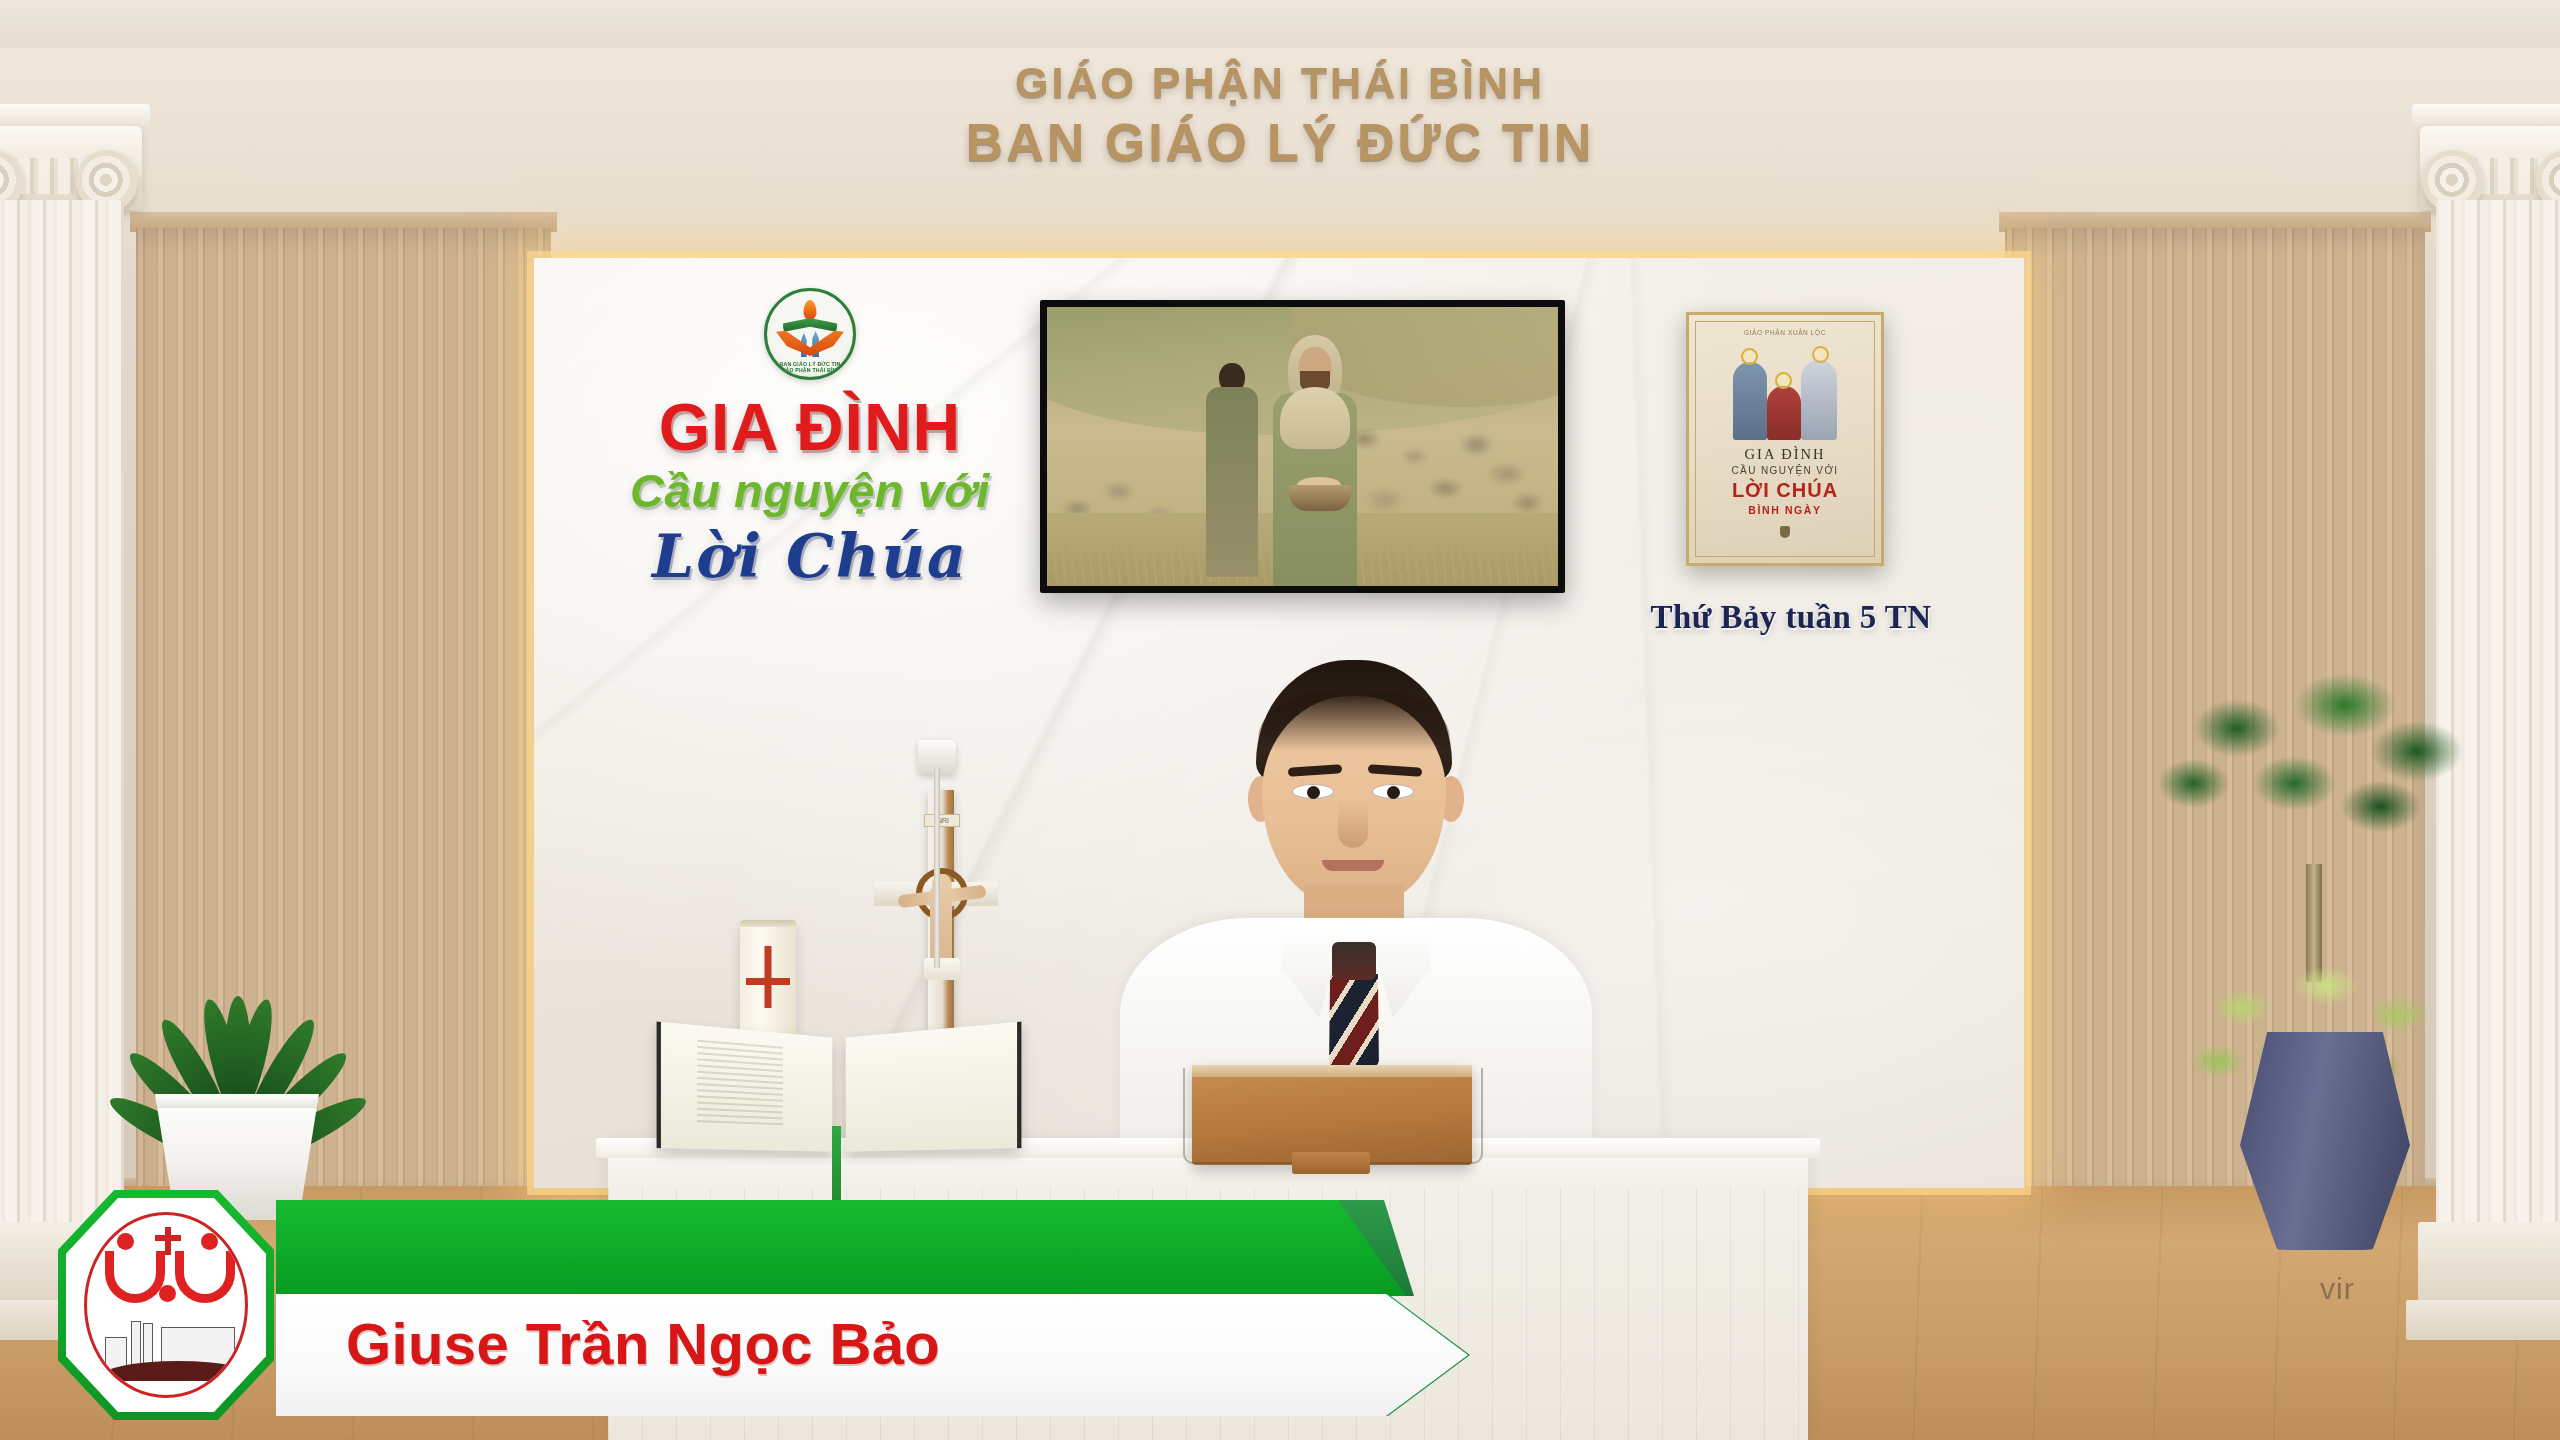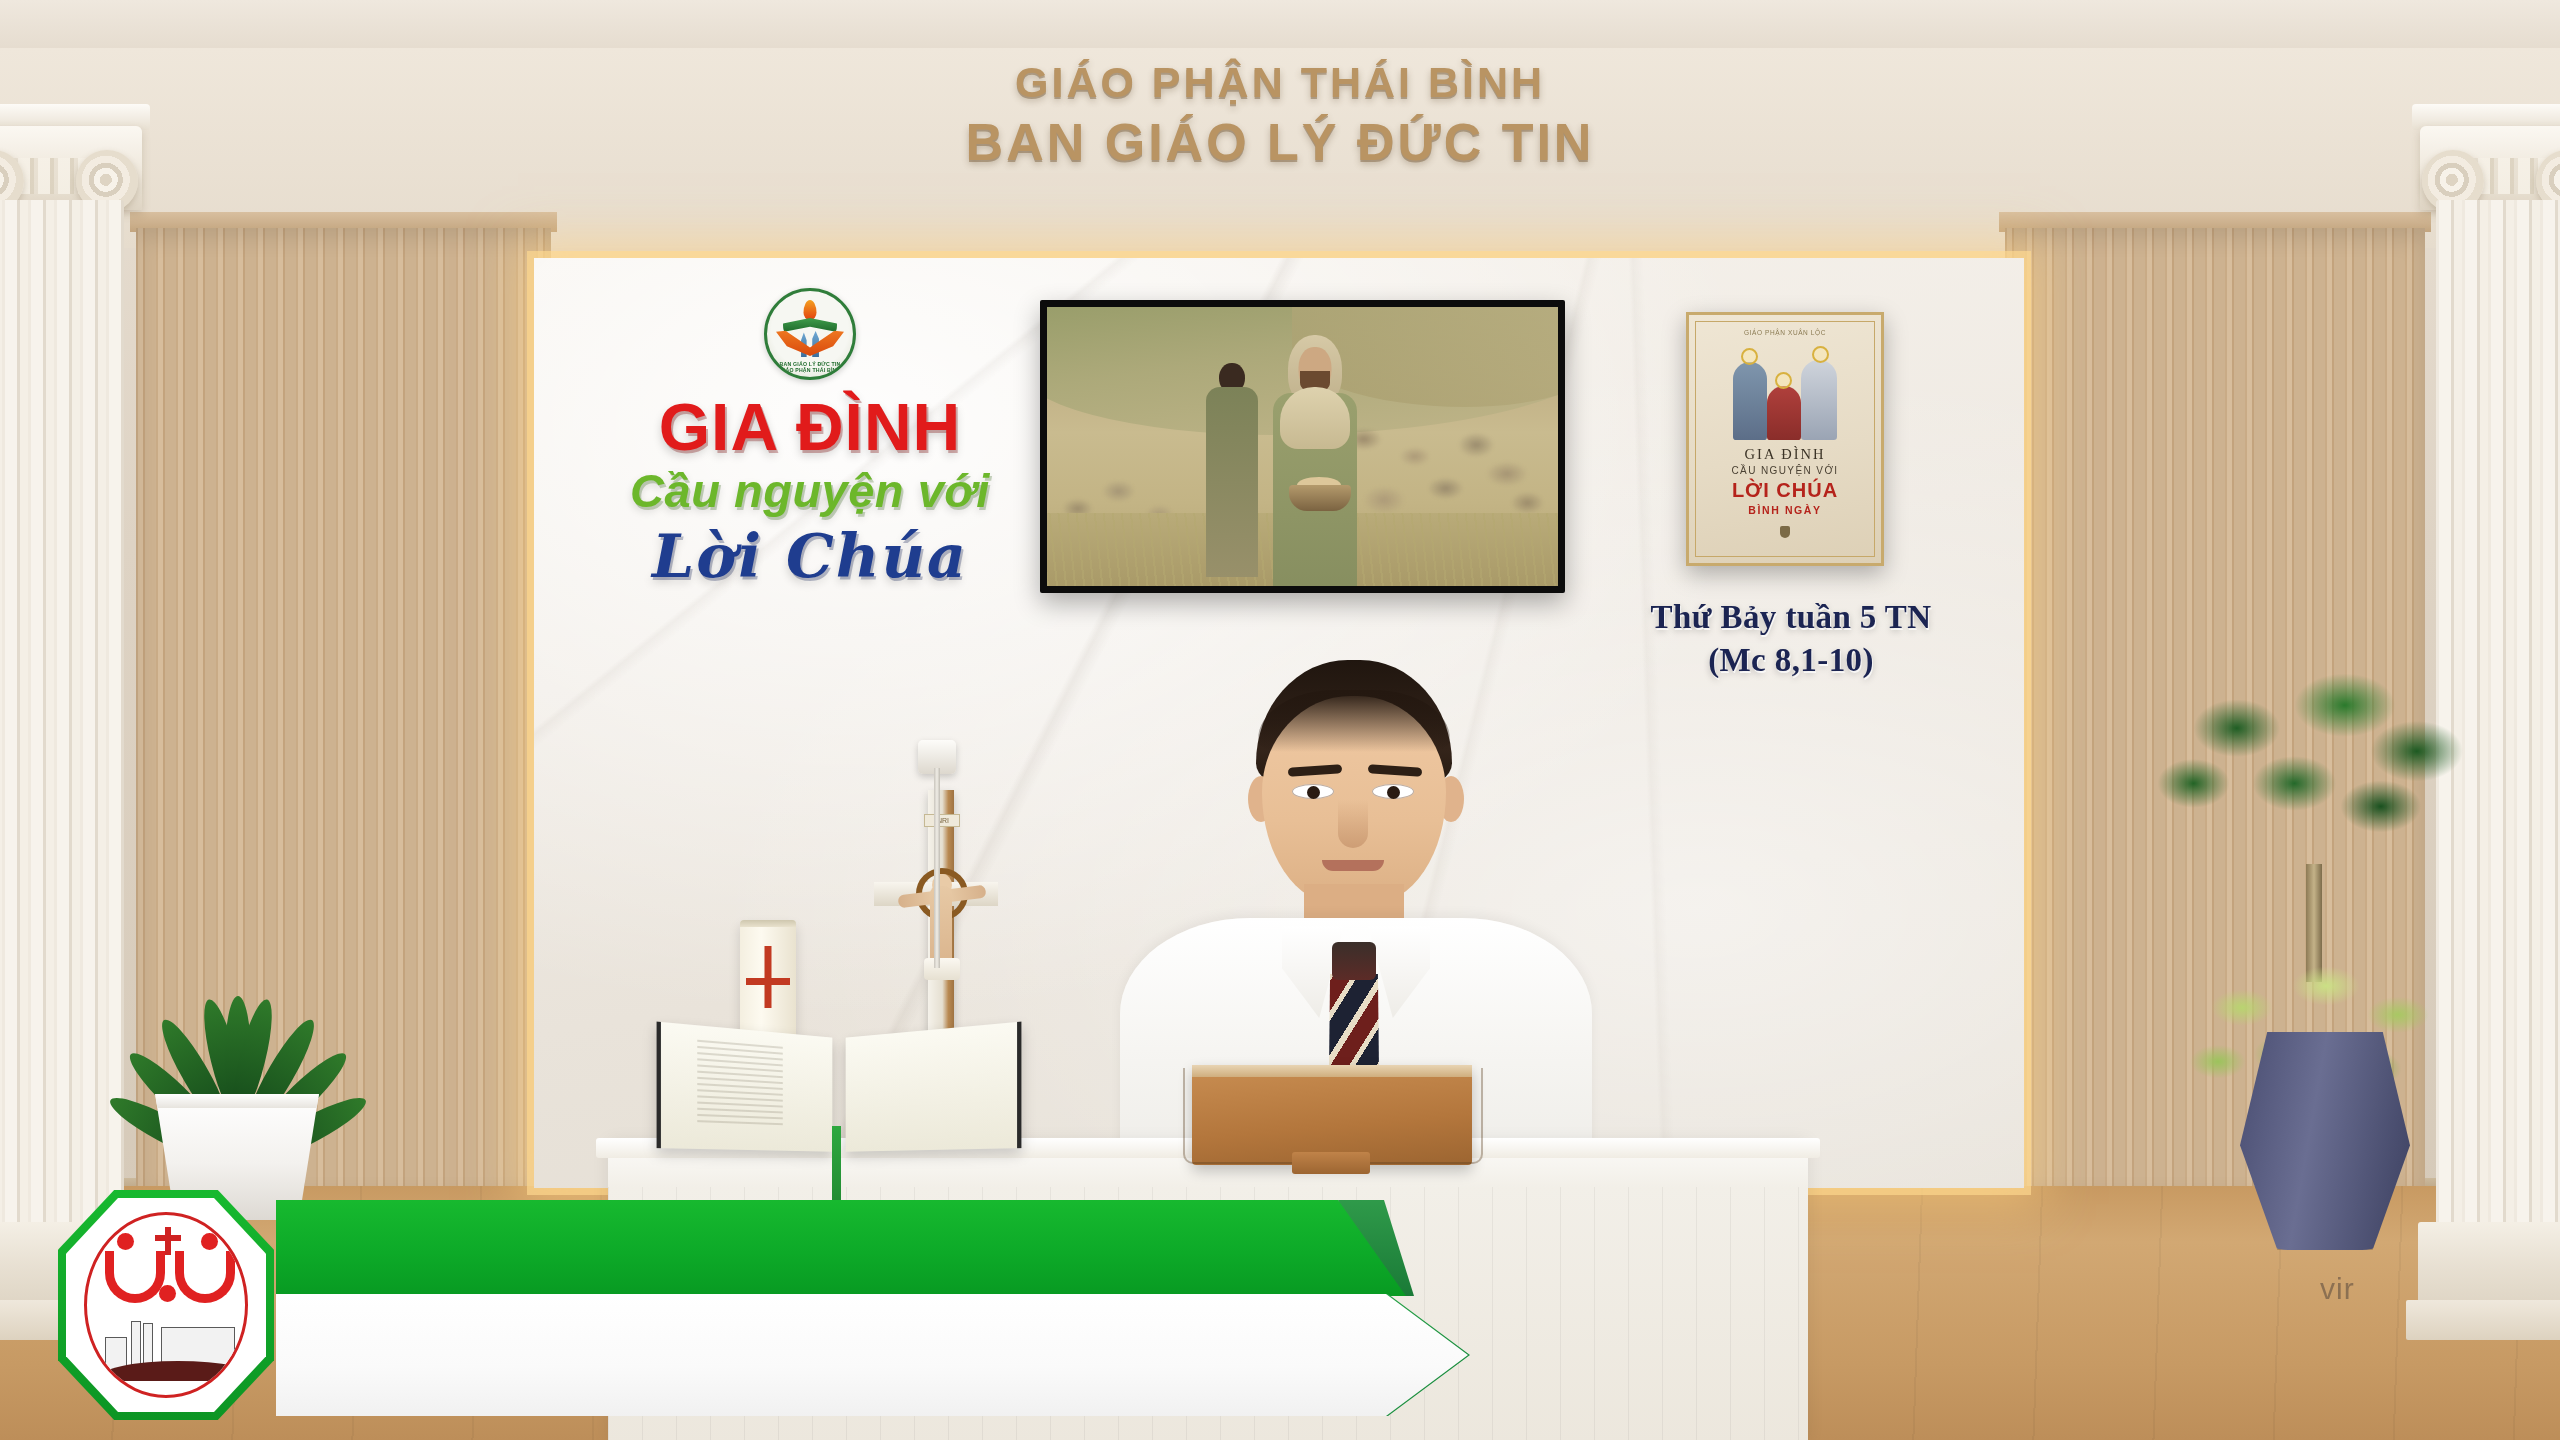--- a/index.html
+++ b/index.html
@@ -666,21 +666,20 @@
     </div>
     <div class="bk-l1">GIA ĐÌNH</div>
     <div class="bk-l2">CẦU NGUYỆN VỚI</div>
     <div class="bk-l3">LỜI CHÚA</div>
     <div class="bk-l4">BÌNH NGÀY</div>
     <div class="bk-seal"></div>
   </div>
 
   <div class="scripture">
     <div class="sc-1">Thứ Bảy tuần 5 TN</div>
-    <div class="sc-2">(Mc 8,1-10)</div>
   </div>
 
   <div class="crucifix">
     <div class="cx-vert"></div>
     <div class="cx-horz"></div>
     <div class="cx-inri">INRI</div>
     <div class="cx-halo"></div>
     <div class="cx-head"></div>
     <div class="cx-arms"></div>
     <div class="cx-body"></div>
@@ -771,20 +770,21 @@
     <div class="pot-dark"></div>
   </div>
 
   <div class="watermark">vir</div>
 
   <div class="lower-third">
     <div class="lt-green-edge"></div>
     <div class="lt-green"></div>
     <div class="lt-white-edge"></div>
     <div class="lt-white"></div>
+    <div class="lt-name">Giuse Trần Ngọc Bảo</div>
 
     <div class="lt-badge">
       <div class="lt-badge-in">
         <div class="lt-circle">
           <div class="lt-figs">
             <div class="lt-dot d1"></div>
             <div class="lt-dot d2"></div>
             <div class="lt-dot d3"></div>
             <div class="lt-cross-v"></div>
             <div class="lt-cross-h"></div>

